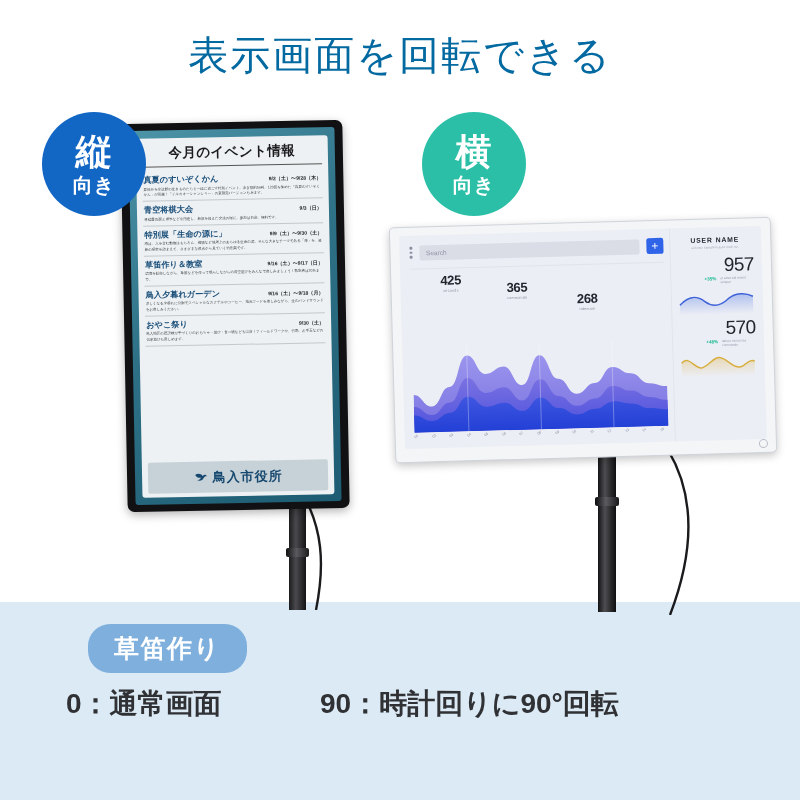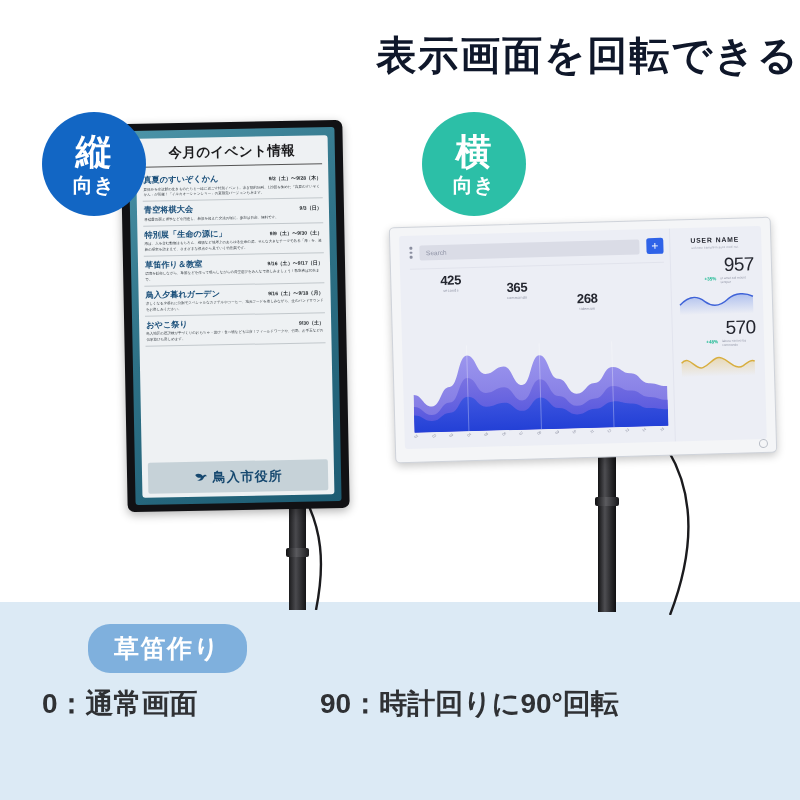--- a/index.html
+++ b/index.html
@@ -9,22 +9,22 @@
     font-family:"Liberation Sans","DejaVu Sans",sans-serif;
     overflow:hidden;
     position:relative;
     -webkit-font-smoothing:antialiased;
   }
   .page{position:absolute;inset:0;}
 
   
   .title{
     position:absolute;left:0;top:28px;width:800px;
-    text-align:right;
-    font-size:40px;font-weight:bold;color:#0f172a;
+    text-align:center;
+    font-size:40px;font-weight:normal;color:#0369a1;
     letter-spacing:2px;
   }
 
   
   .badge{
     position:absolute;border-radius:50%;
     display:flex;flex-direction:column;align-items:center;justify-content:center;
     color:#fff;line-height:1;z-index:40;
   }
   .badge .b-main{font-size:36px;font-weight:bold;letter-spacing:1px;}
@@ -178,21 +178,21 @@
   #screen-display-badge{
     position:absolute;left:88px;top:624px;
     background:#7fb0dd;color:#fff;border-radius:22px;
     padding:8px 26px;font-size:25px;font-weight:bold;letter-spacing:1.5px;
   }
   .legend{
     position:absolute;left:0;top:684px;width:800px;
     display:flex;
   }
   .legend-col{box-sizing:border-box;}
-  #legend-col-left{width:320px;padding-left:42px;}
+  #legend-col-left{width:320px;padding-left:66px;}
   #legend-col-right{width:480px;padding-left:0px;}
   .legend-line{
     font-size:28px;color:#2f3134;font-weight:bold;line-height:1.45;white-space:nowrap;
   }
 </style>
 </head>
 <body>
 
 <div class="page">
 

